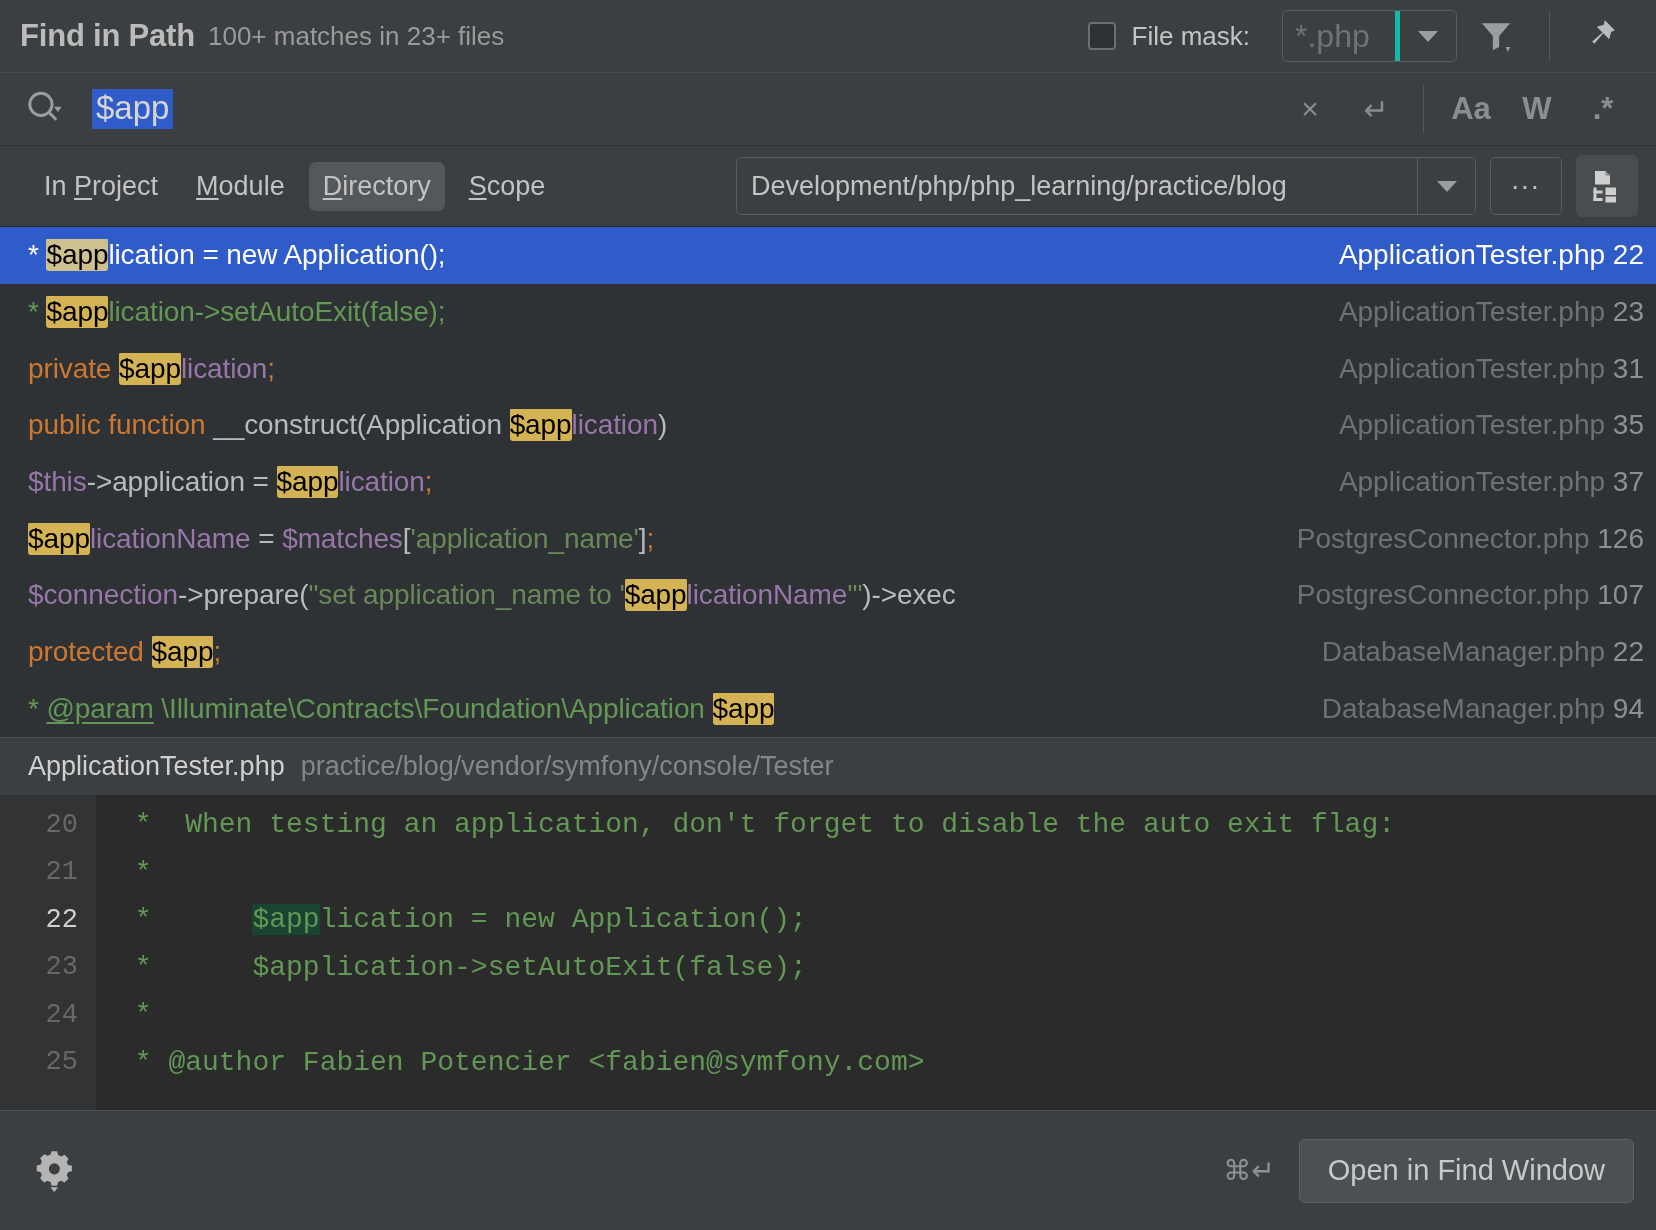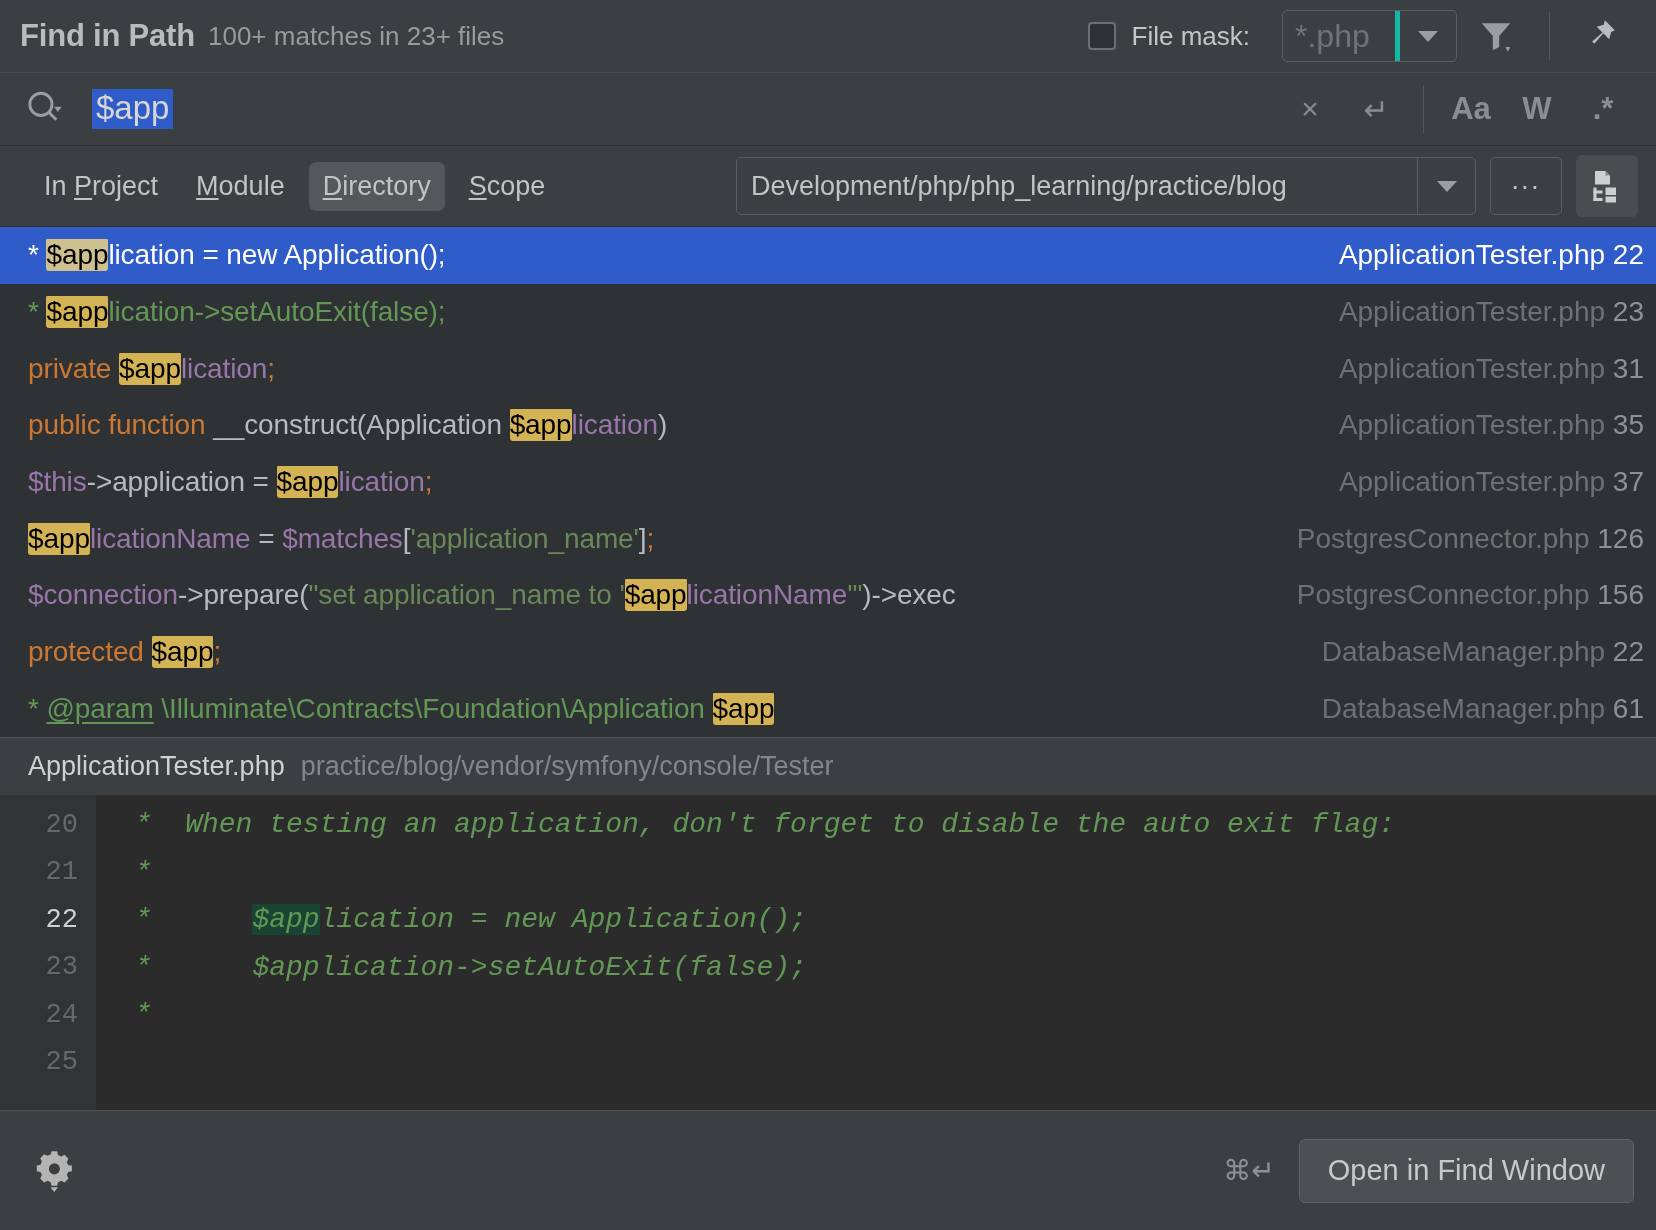--- a/index.html
+++ b/index.html
@@ -204,21 +204,21 @@
     height: 47.5px; display: flex; align-items: center; justify-content: flex-end;
     padding-right: 18px;
     font-family: "Liberation Mono", monospace;
     font-size: 27px; color: #686868;
   }
   .gline.cur { color: #d0d0d0; }
   .codearea { flex: 1 1 auto; padding-top: 6px; overflow: hidden; }
   .cline {
     height: 47.5px; display: flex; align-items: center;
     font-family: "Liberation Mono", monospace;
-    font-size: 28px; color: #629755; font-style: italic;
+    font-size: 28px; color: #629755; 
     white-space: pre; padding-left: 22px;
   }
   .chl { background: #1a4432; }
 
   
   .bottombar {
     height: 120px; flex: 0 0 auto;
     display: flex; align-items: center;
     padding: 0 22px 0 26px;
     background: #3c3f41;
@@ -348,29 +348,29 @@
       <div class="rrow">
         <span class="rcode"><span class="var">$this</span><span class="plain">-&gt;application = </span><span class="hl">$app</span><span class="var">lication</span><span class="kw">;</span></span>
         <span class="rfile">ApplicationTester.php <span class="rline">37</span></span>
       </div>
       <div class="rrow">
         <span class="rcode"><span class="hl">$app</span><span class="var">licationName </span><span class="plain">= </span><span class="var">$matches</span><span class="plain">[</span><span class="str">'application_name'</span><span class="plain">]</span><span class="kw">;</span></span>
         <span class="rfile">PostgresConnector.php <span class="rline">126</span></span>
       </div>
       <div class="rrow">
         <span class="rcode"><span class="var">$connection</span><span class="plain">-&gt;</span><span class="fn">prepare</span><span class="plain">(</span><span class="str">"set application_name to '</span><span class="hl">$app</span><span class="var">licationName</span><span class="str">'"</span><span class="plain">)-&gt;exec</span></span>
-        <span class="rfile">PostgresConnector.php <span class="rline">156</span></span>
+        <span class="rfile">PostgresConnector.php <span class="rline">107</span></span>
       </div>
       <div class="rrow">
         <span class="rcode"><span class="kw">protected </span><span class="hl">$app</span><span class="kw">;</span></span>
         <span class="rfile">DatabaseManager.php <span class="rline">22</span></span>
       </div>
       <div class="rrow">
         <span class="rcode"><span class="cmt">* </span><span class="doctag">@param</span><span class="cmt">  \Illuminate\Contracts\Foundation\Application  </span><span class="hl">$app</span></span>
-        <span class="rfile">DatabaseManager.php <span class="rline">61</span></span>
+        <span class="rfile">DatabaseManager.php <span class="rline">94</span></span>
       </div>
     </div>
 
   <div class="previewhead">
     <span class="ph-name">ApplicationTester.php</span>
     <span class="ph-path">practice/blog/vendor/symfony/console/Tester</span>
   </div>
 
   <div class="preview">
     <div class="gutter" id="preview-gutter">
@@ -380,20 +380,21 @@
         <div class="gline">23</div>
         <div class="gline">24</div>
         <div class="gline">25</div>
       </div>
     <div class="codearea" id="preview-code">
         <div class="cline"><span> *  When testing an application, don't forget to disable the auto exit flag:</span></div>
         <div class="cline"><span> *</span></div>
         <div class="cline"><span> *      </span><span class="chl">$app</span><span>lication = new Application();</span></div>
         <div class="cline"><span> *      $application-&gt;setAutoExit(false);</span></div>
         <div class="cline"><span> *</span></div>
+        <div class="cline"><span> * @author Fabien Potencier &lt;fabien@symfony.com&gt;</span></div>
       </div>
   </div>
 
   <div class="bottombar">
     <span class="icon-btn" style="width:58px;height:62px">
       <svg width="40" height="44" viewBox="0 0 26 28">
         <path d="M11 1h4l.6 2.6 2.2 1 2.4-1.2 2.8 2.8-1.2 2.4 1 2.2L25.4 11v4l-2.6.6-1 2.2 1.2 2.4-2.8 2.8-2.4-1.2-2.2 1L15 25.4h-4l-.6-2.6-2.2-1-2.4 1.2L3 20.2l1.2-2.4-1-2.2L0.6 15v-4l2.6-.6 1-2.2L3 5.8l2.8-2.8 2.4 1.2 2.2-1z" fill="#b4b4b4" transform="translate(0.6,0.3) scale(0.92)"></path>
         <circle cx="12.6" cy="12.6" r="3.6" fill="#3c3f41"></circle>
         <path d="M10 24.5h5l-2.5 3.2z" fill="#b4b4b4"></path>
       </svg>

